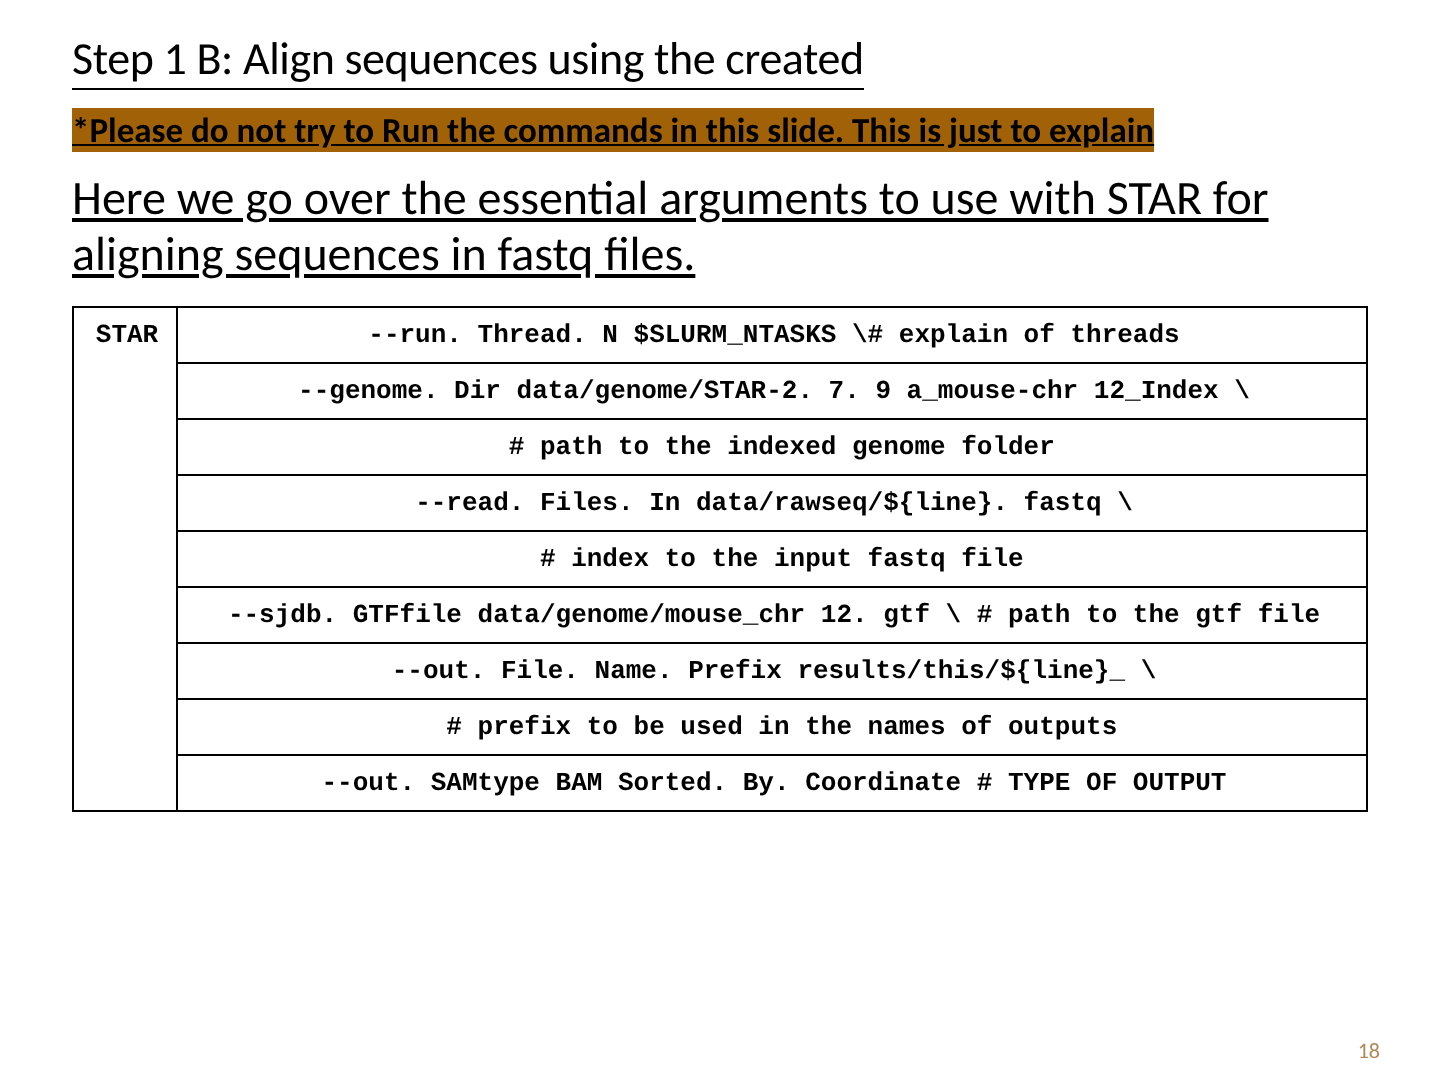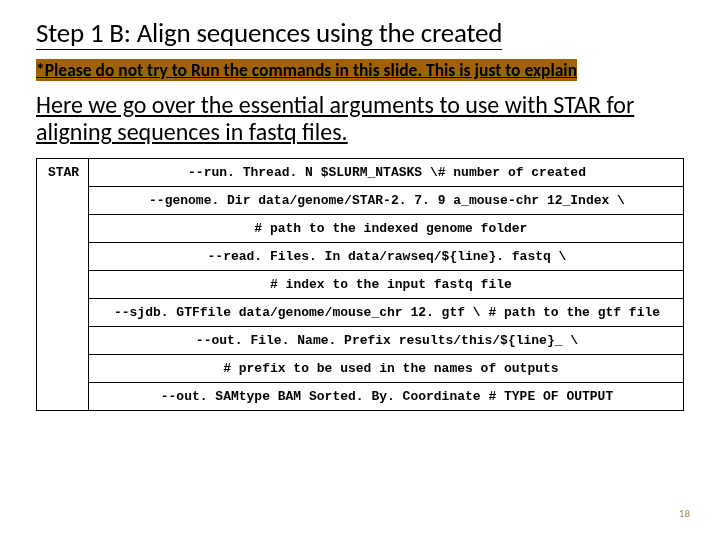--- a/index.html
+++ b/index.html
@@ -7,21 +7,21 @@
     width: 720px;
     height: 540px;
     background: #fff;
     font-family: "Calibri", "Segoe UI", sans-serif;
     color: #000;
     padding: 18px 32px 0 36px;
     position: relative;
     overflow: hidden;
   }
   .title {
-    font-size: 27px;
+    font-size: 23px;
     font-weight: 400;
     line-height: 1.1;
     margin-bottom: 8px;
     letter-spacing: -0.2px;
   }
   .title .underline { border-bottom: 1.5px solid #000; }
   .disclaimer {
     margin-top: 12px;
     font-size: 17.5px;
     font-weight: 700;
@@ -56,21 +56,21 @@
   }
   .td-right {
     font-family: "Courier New", monospace;
     font-size: 13px;
     font-weight: 700;
     white-space: pre;
   }
   .page-num {
     position: absolute;
     right: 30px;
-    bottom: 20px;
+    bottom: 8px;
     font-size: 11px;
     color: #b08a5a;
   }
 </style>
 </head>
 <body>
 
 <div class="title">
   <span class="underline">Step 1 B: Align sequences using the created</span><br>
 </div>
@@ -78,21 +78,21 @@
 <div class="disclaimer">
   <span class="hlud">*Please do not try to Run the commands in this slide. This is just to explain</span><br>
 </div>
 
 <div class="intro">Here we go over the essential arguments to use with STAR for aligning sequences in fastq files.</div>
 
 <table class="code-table">
   <tbody>
       <tr>
     <td class="td-left" rowspan="9">STAR</td>
-    <td class="td-right">--run. Thread. N $SLURM_NTASKS \# number of created</td>
+    <td class="td-right">--run. Thread. N $SLURM_NTASKS \# explain of threads</td>
   </tr>
   <tr>
         <td class="td-right">--genome. Dir data/genome/STAR-2. 7. 9 a_mouse-chr 12_Index \</td>
       </tr>
   <tr>
         <td class="td-right"> # path to the indexed genome folder</td>
       </tr>
   <tr>
         <td class="td-right">--read. Files. In data/rawseq/${line}. fastq \</td>
       </tr>

